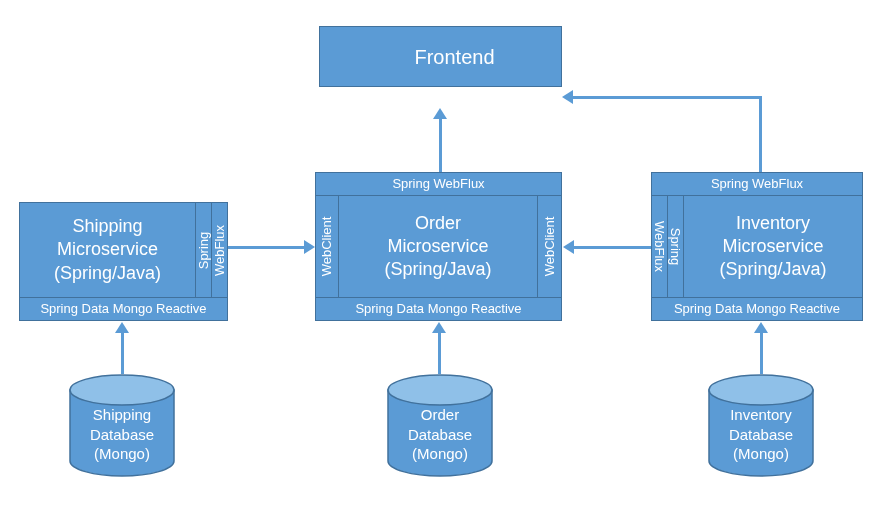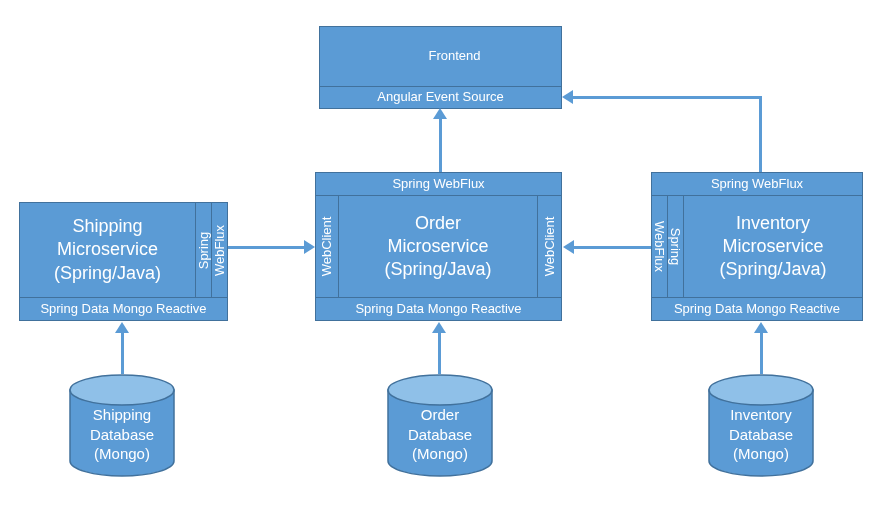--- a/index.html
+++ b/index.html
@@ -58,21 +58,21 @@
     justify-content: center;
     font-size: 13px;
     white-space: nowrap;
     overflow: hidden;
   }
   .vstrip > span { display: block; }
   .rot-ccw > span { transform: rotate(-90deg); }
   .rot-cw  > span { transform: rotate(90deg); }
 
   .title-big {
-    font-size: 13px;
+    font-size: 20px;
     line-height: 1.3;
     padding-left: 28px;
   }
 
   
   .ln-h, .ln-v {
     position: absolute;
     background: #5B9BD5;
   }
   .ln-h { height: 3px; }
@@ -103,23 +103,20 @@
   }
   .db-label .ln { display: block; }
 </style>
 </head>
 <body>
 
 <div id="canvas">
 
   <div class="core title-big" style="left:319px; top:26px; width:243px; height:61px;">
     <span class="ln">Frontend</span>
-  </div>
-  <div class="band" style="left:319px; top:86px; width:243px; height:23px;">
-    <span>Angular Event Source</span>
   </div>
 
   <div class="core" style="left:19px; top:202px; width:177px; height:96px;">
     <span class="ln">Shipping</span>
     <span class="ln">Microservice</span>
     <span class="ln">(Spring/Java)</span>
   </div>
   <div class="vstrip rot-ccw" style="left:195px; top:202px; width:17px; height:96px;">
     <span>Spring</span>
   </div>

